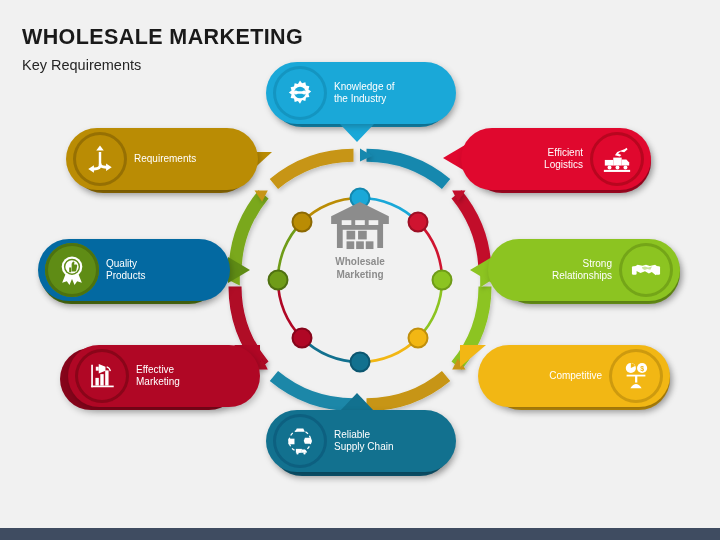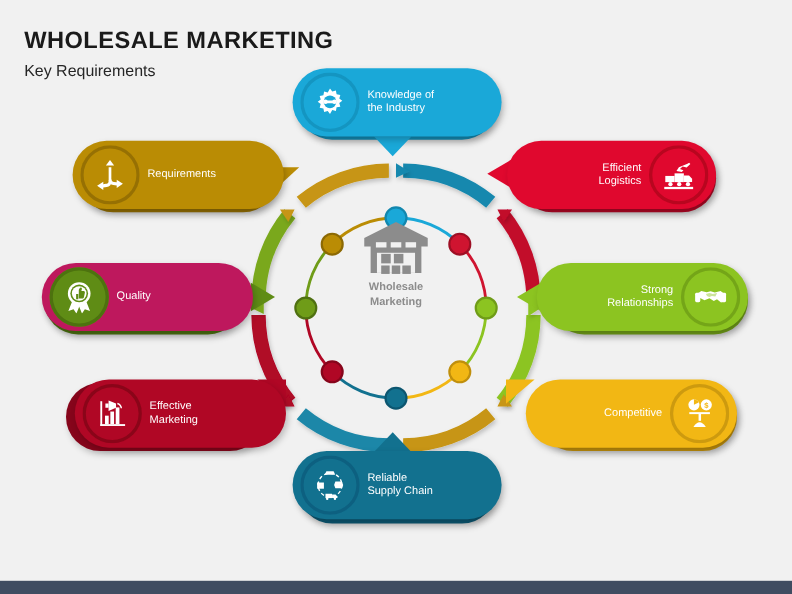--- a/index.html
+++ b/index.html
@@ -353,33 +353,34 @@
         <div class="label">
           <div>Effective</div>
           <div>Marketing</div>
         </div>
       </div>
     </div>
 
     <div>
       <div class="plate" style="left:40px; top:242px; width:180px; height:62px; background:#4a6e10; filter:drop-shadow(2px 3px 3px rgba(0,0,0,0.22));"></div>
       <div class="tail" style="left:228px; top:257px; border-top:13px solid transparent; border-bottom:13px solid transparent; border-left:22px solid #5f8c15;"></div>
-      <div class="callout icon-left" style="left:38px; top:239px; width:192px; background:#be185d;">
+      <div class="callout icon-left" style="left:38px; top:239px; width:192px; background:#0369a1;">
         <div class="badge" style="background:#5f8c15; box-shadow:0 0 0 3px #4d720f inset;">
           <svg viewBox="0 0 32 32" aria-hidden="true">
             <path fill="#ffffff" d="M9.5 19.5l-4 10 5-1.6 2.8 4 4-9.5z"></path>
             <path fill="#ffffff" d="M22.5 19.5l4 10-5-1.6-2.8 4-4-9.5z"></path>
             <circle cx="16" cy="12.6" r="11" fill="#ffffff"></circle>
             <circle cx="16" cy="12.6" r="8.6" fill="#5f8c15"></circle>
             <circle cx="16" cy="12.6" r="7.1" fill="#ffffff"></circle>
             <path fill="#5f8c15" d="M13 13.2h2.1v5.1H13zM15.6 9.2c.5-1.3 1.2-2.4 2-2.4.9 0 1.2.8.9 1.9l-.4 1.5h2.2c.9 0 1.4.7 1.2 1.6l-.9 4.4c-.2.9-.8 1.3-1.6 1.3h-3.4z"></path>
           </svg>
         </div>
         <div class="label">
           <div>Quality</div>
+          <div>Products</div>
         </div>
       </div>
     </div>
 
     <div>
       <div class="plate" style="left:72px; top:131px; width:180px; height:62px; background:#916d03; filter:drop-shadow(2px 3px 3px rgba(0,0,0,0.22));"></div>
       <div class="tail" style="left:246px; top:152px; border-left:26px solid #ba8c04; border-bottom:24px solid transparent;"></div>
       <div class="callout icon-left" style="left:66px; top:128px; width:192px; background:#ba8c04;">
         <div class="badge" style="background:#ba8c04; box-shadow:0 0 0 3px #967003 inset;">
           <svg viewBox="0 0 32 32" aria-hidden="true">

